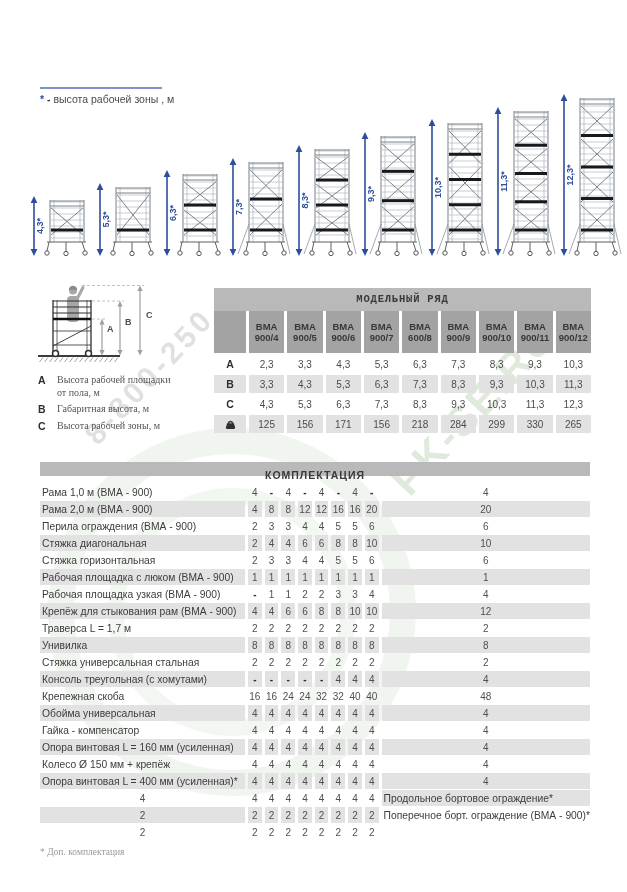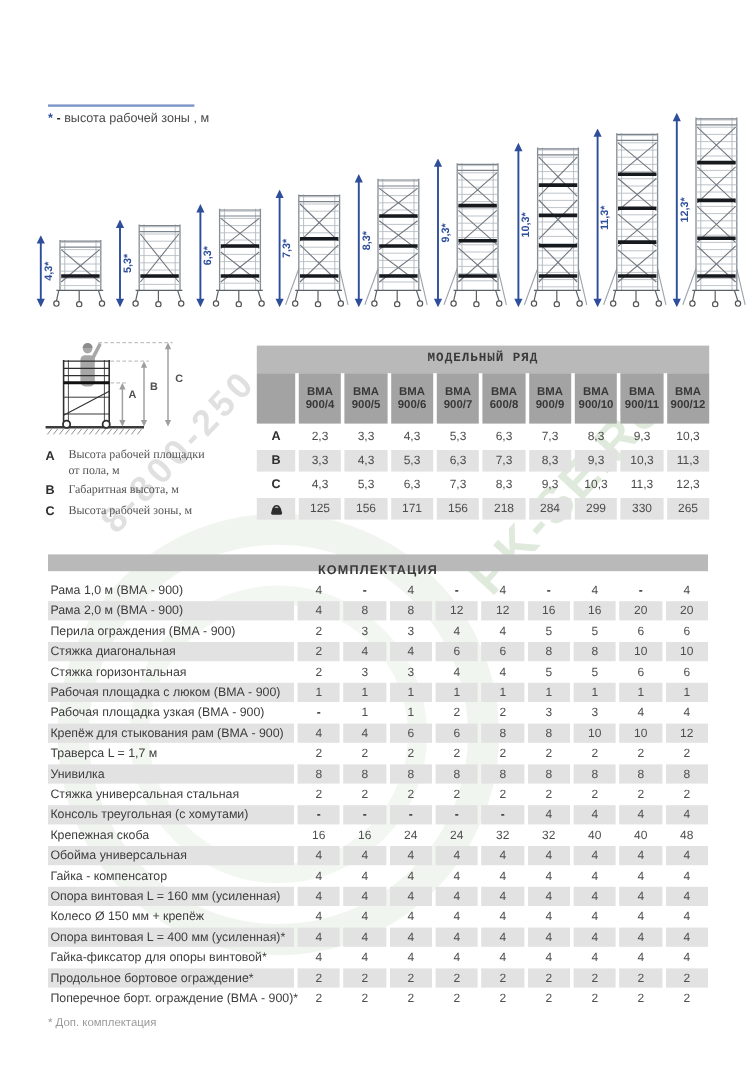--- a/index.html
+++ b/index.html
@@ -40,21 +40,21 @@
   .mv{height:18px;display:flex;align-items:center;justify-content:center;font-size:10px;color:#4c4c4c;}
   .shaded{background:#e2e2e2;}
 
   
   .comp{position:absolute;left:40px;top:462px;width:550px;}
   .c-title{height:14px;line-height:26px;letter-spacing:1px;}
   .c-grid{margin-top:8px;display:grid;grid-template-columns:205px repeat(9,1fr);column-gap:3px;row-gap:1px;}
   .cl{height:16px;display:flex;align-items:center;font-size:10.3px;color:#3c3c3c;padding-left:2px;white-space:nowrap;}
   .cv{height:16px;display:flex;align-items:center;justify-content:center;font-size:10px;color:#4f4f4f;}
   .cv.dash,.mv.dash{font-weight:700;color:#2a2a2a;}
-  .c-foot{margin-top:7px;font-size:9.5px;color:#9a9a9a;}
+  .c-foot{margin-top:7px;font-size:9.5px;color:#9a9a9a;font-family:Liberation Serif, serif;}
 </style>
 </head>
 <body>
 
 <div class="page">
 
   <div class="wm wm-ring"></div>
   <div class="wm wm-ring2"></div>
   <div class="wm wm-phone">8-800-250</div>
   <div class="wm wm-site">PK-SE.RU</div>
@@ -791,21 +791,20 @@
         <div class="cl shaded">Опора винтовая L = 400 мм (усиленная)*</div>
         <div class="cv shaded">4</div>
         <div class="cv shaded">4</div>
         <div class="cv shaded">4</div>
         <div class="cv shaded">4</div>
         <div class="cv shaded">4</div>
         <div class="cv shaded">4</div>
         <div class="cv shaded">4</div>
         <div class="cv shaded">4</div>
         <div class="cv shaded">4</div>
-        <div class="cl">Гайка-фиксатор для опоры винтовой*</div>
         <div class="cv">4</div>
         <div class="cv">4</div>
         <div class="cv">4</div>
         <div class="cv">4</div>
         <div class="cv">4</div>
         <div class="cv">4</div>
         <div class="cv">4</div>
         <div class="cv">4</div>
         <div class="cv">4</div>
         <div class="cl shaded">Продольное бортовое ограждение*</div>

